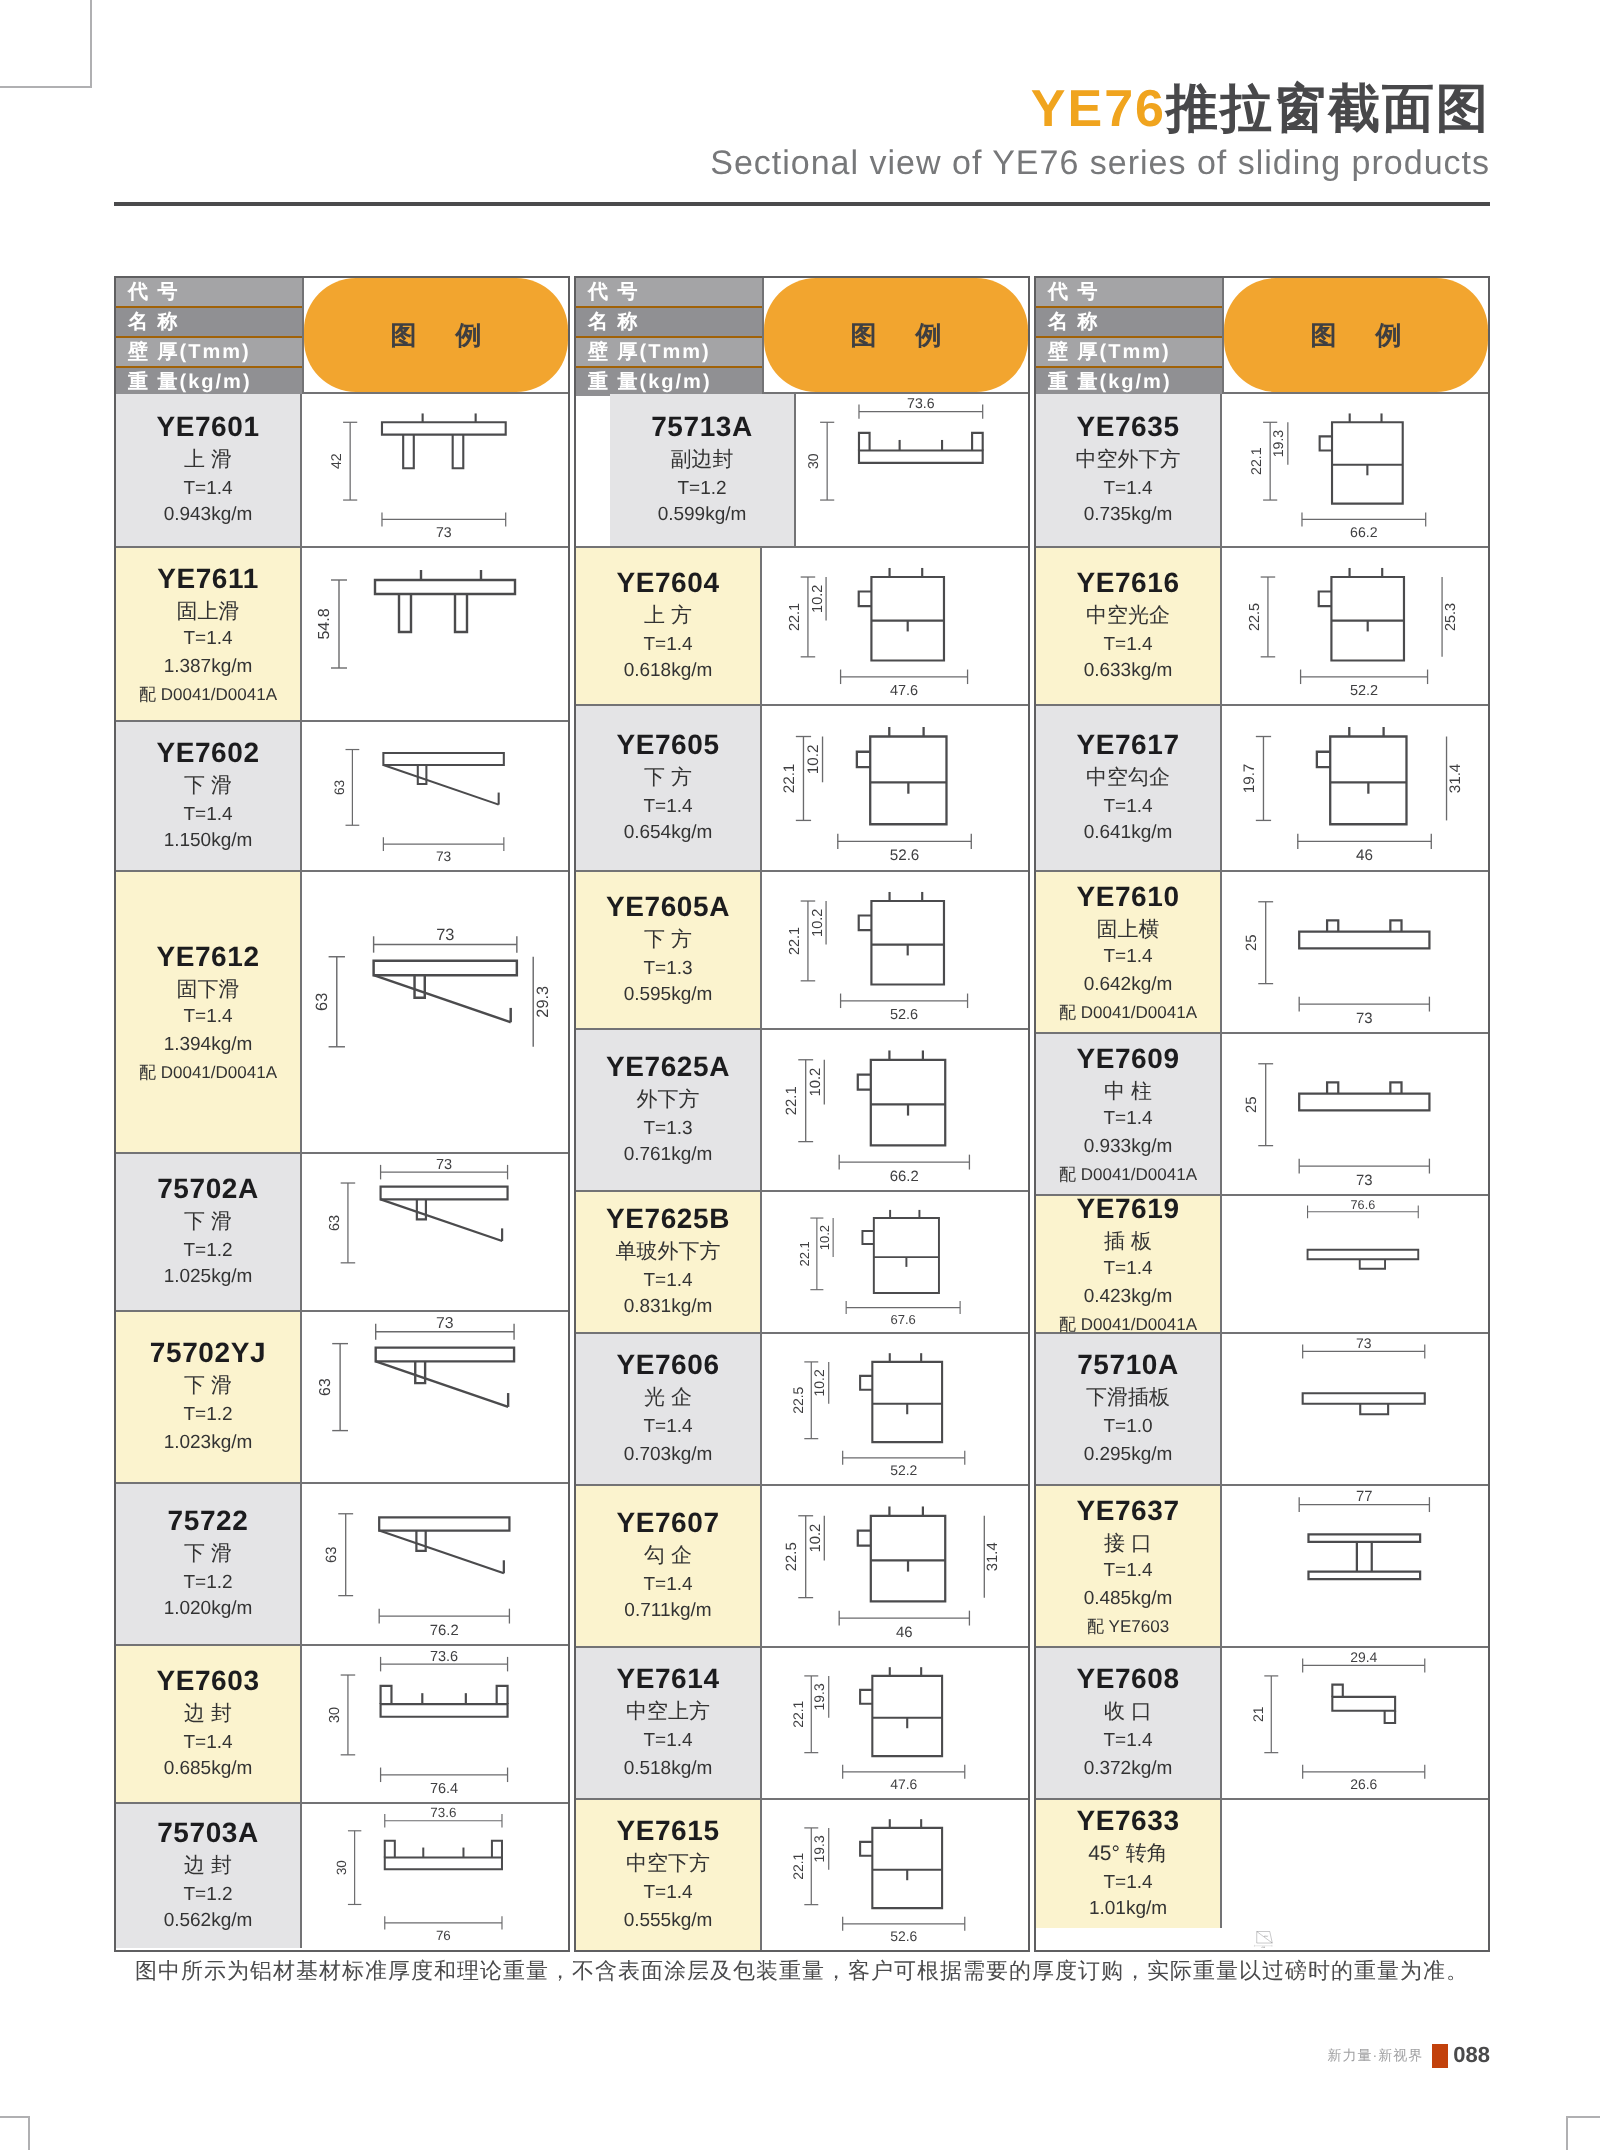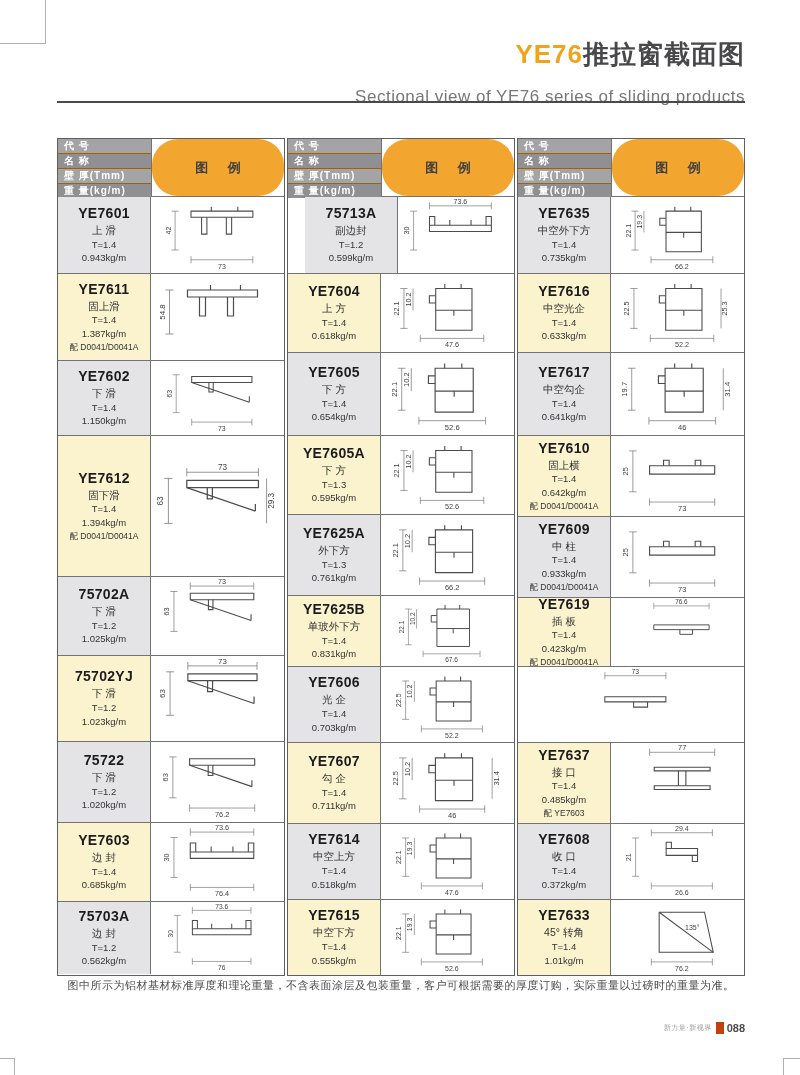--- a/index.html
+++ b/index.html
@@ -6,21 +6,21 @@
   body{width:800px;height:1075px;position:relative;overflow:hidden;background:#fff;
        font-family:"Liberation Sans",sans-serif;-webkit-font-smoothing:antialiased;}
   .corner{position:absolute;border:1px solid #b0b0b2;}
   .corner.tl{left:-12px;top:-12px;width:56px;height:54px;}
   .corner.bl{left:-30px;bottom:-31px;width:43px;height:46px;}
   .corner.br{right:-30px;bottom:-31px;width:45px;height:46px;}
 
   .header{position:absolute;left:57px;right:55px;top:40px;text-align:right;}
   .title{font-size:26px;font-weight:bold;color:var(--title-dark,#48484a);line-height:1.1;letter-spacing:1px;}
   .title .hl{color:var(--title-orange,#f0a41e);}
-  .subtitle{font-size:17px;color:#77787a;margin-top:18px;letter-spacing:0.5px;}
+  .subtitle{font-size:17px;color:#77787a;margin-top:3px;letter-spacing:0.5px;}
   .rule{position:absolute;left:57px;right:55px;top:101px;height:2px;background:#4a4a4c;}
 
   .tablewrap{position:absolute;left:57px;top:138px;width:688px;display:flex;gap:2px;}
   .colgroup{flex:1;border:1px solid #5f5f61;background:#fff;}
   .col-header{display:flex;height:57px;}
   .hdr-left{width:93px;border-right:1px solid #737375;display:flex;flex-direction:column;gap:1px;background:#a16207;}
   .band{flex:1;color:#fff;font-weight:bold;font-size:10px;display:flex;align-items:center;
         padding-left:6px;letter-spacing:1px;white-space:nowrap;}
   .band.b1{background:var(--header-band-light,#a4a4a6);}
   .band.b2{background:var(--header-band-dark,#909093);}
@@ -793,20 +793,27 @@
               <path d="M68,40V46H84V40" fill="none" stroke="#4b4b4d" stroke-width="1.2"></path>
               <line x1="35" y1="10" x2="105" y2="10" stroke="#6a6a6c" stroke-width="0.7"></line>
               <line x1="35" y1="6" x2="35" y2="14" stroke="#6a6a6c" stroke-width="0.7"></line>
               <line x1="105" y1="6" x2="105" y2="14" stroke="#6a6a6c" stroke-width="0.7"></line>
               <text x="70" y="8" font-size="8" fill="#3f3f41" text-anchor="middle">76.6</text>
             </svg>
           </div>
   </div>
 
   <div class="row" style="height: 75px;">
+    <div class="cell-text bg-g">
+      <div class="code">75710A</div>
+      <div class="pname">下滑插板</div>
+      <div class="thick">T=1.0</div>
+      <div class="weight">0.295kg/m</div>
+
+    </div>
     <div class="cell-draw">
             <svg viewBox="0 0 130 86" width="100%" height="100%" preserveAspectRatio="xMidYMid meet">
               <path d="M35,34H105V40H35Z" fill="none" stroke="#4b4b4d" stroke-width="1.2"></path>
               <path d="M68,40V46H84V40" fill="none" stroke="#4b4b4d" stroke-width="1.2"></path>
               <line x1="35" y1="10" x2="105" y2="10" stroke="#6a6a6c" stroke-width="0.7"></line>
               <line x1="35" y1="6" x2="35" y2="14" stroke="#6a6a6c" stroke-width="0.7"></line>
               <line x1="105" y1="6" x2="105" y2="14" stroke="#6a6a6c" stroke-width="0.7"></line>
               <text x="70" y="8" font-size="8" fill="#3f3f41" text-anchor="middle">73</text>
             </svg>
           </div>
@@ -856,21 +863,21 @@
               <line x1="105" y1="67" x2="105" y2="75" stroke="#6a6a6c" stroke-width="0.7"></line>
               <text x="70" y="81" font-size="8" fill="#3f3f41" text-anchor="middle">26.6</text>
               <line x1="17" y1="16" x2="17" y2="60" stroke="#6a6a6c" stroke-width="0.7"></line>
               <line x1="13" y1="16" x2="21" y2="16" stroke="#6a6a6c" stroke-width="0.7"></line>
               <line x1="13" y1="60" x2="21" y2="60" stroke="#6a6a6c" stroke-width="0.7"></line>
               <text x="12" y="38" font-size="8" fill="#3f3f41" text-anchor="middle" transform="rotate(-90 12 38)">21</text>
             </svg>
           </div>
   </div>
 
-  <div class="row" style="height: 75px;">
+  <div class="row" style="height: 75px; flex-direction: column;">
     <div class="cell-text bg-y">
       <div class="code">YE7633</div>
       <div class="pname">45° 转角</div>
       <div class="thick">T=1.4</div>
       <div class="weight">1.01kg/m</div>
 
     </div>
     <div class="cell-draw">
             <svg viewBox="0 0 130 86" width="100%" height="100%" preserveAspectRatio="xMidYMid meet">
               <path d="M44,14H96L106,60H44Z" fill="none" stroke="#4b4b4d" stroke-width="1.2"></path>

